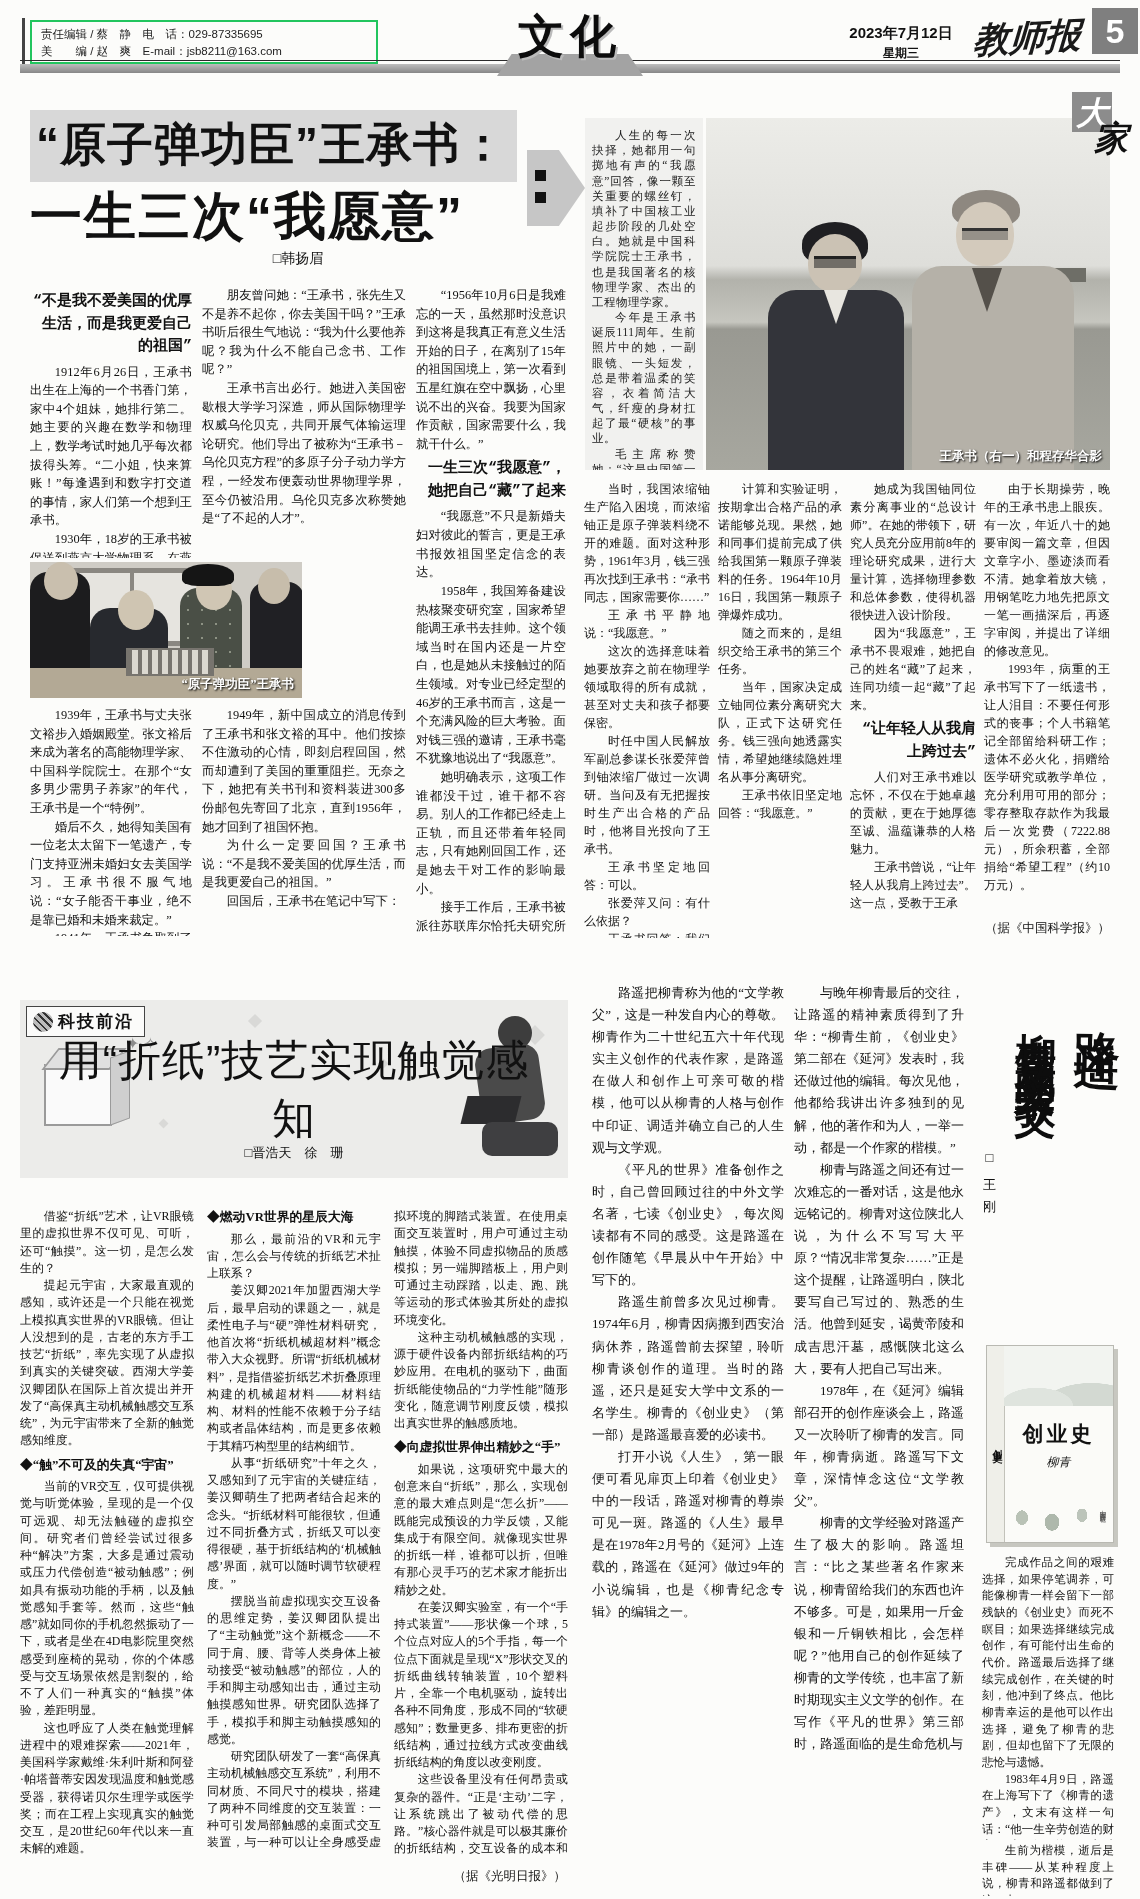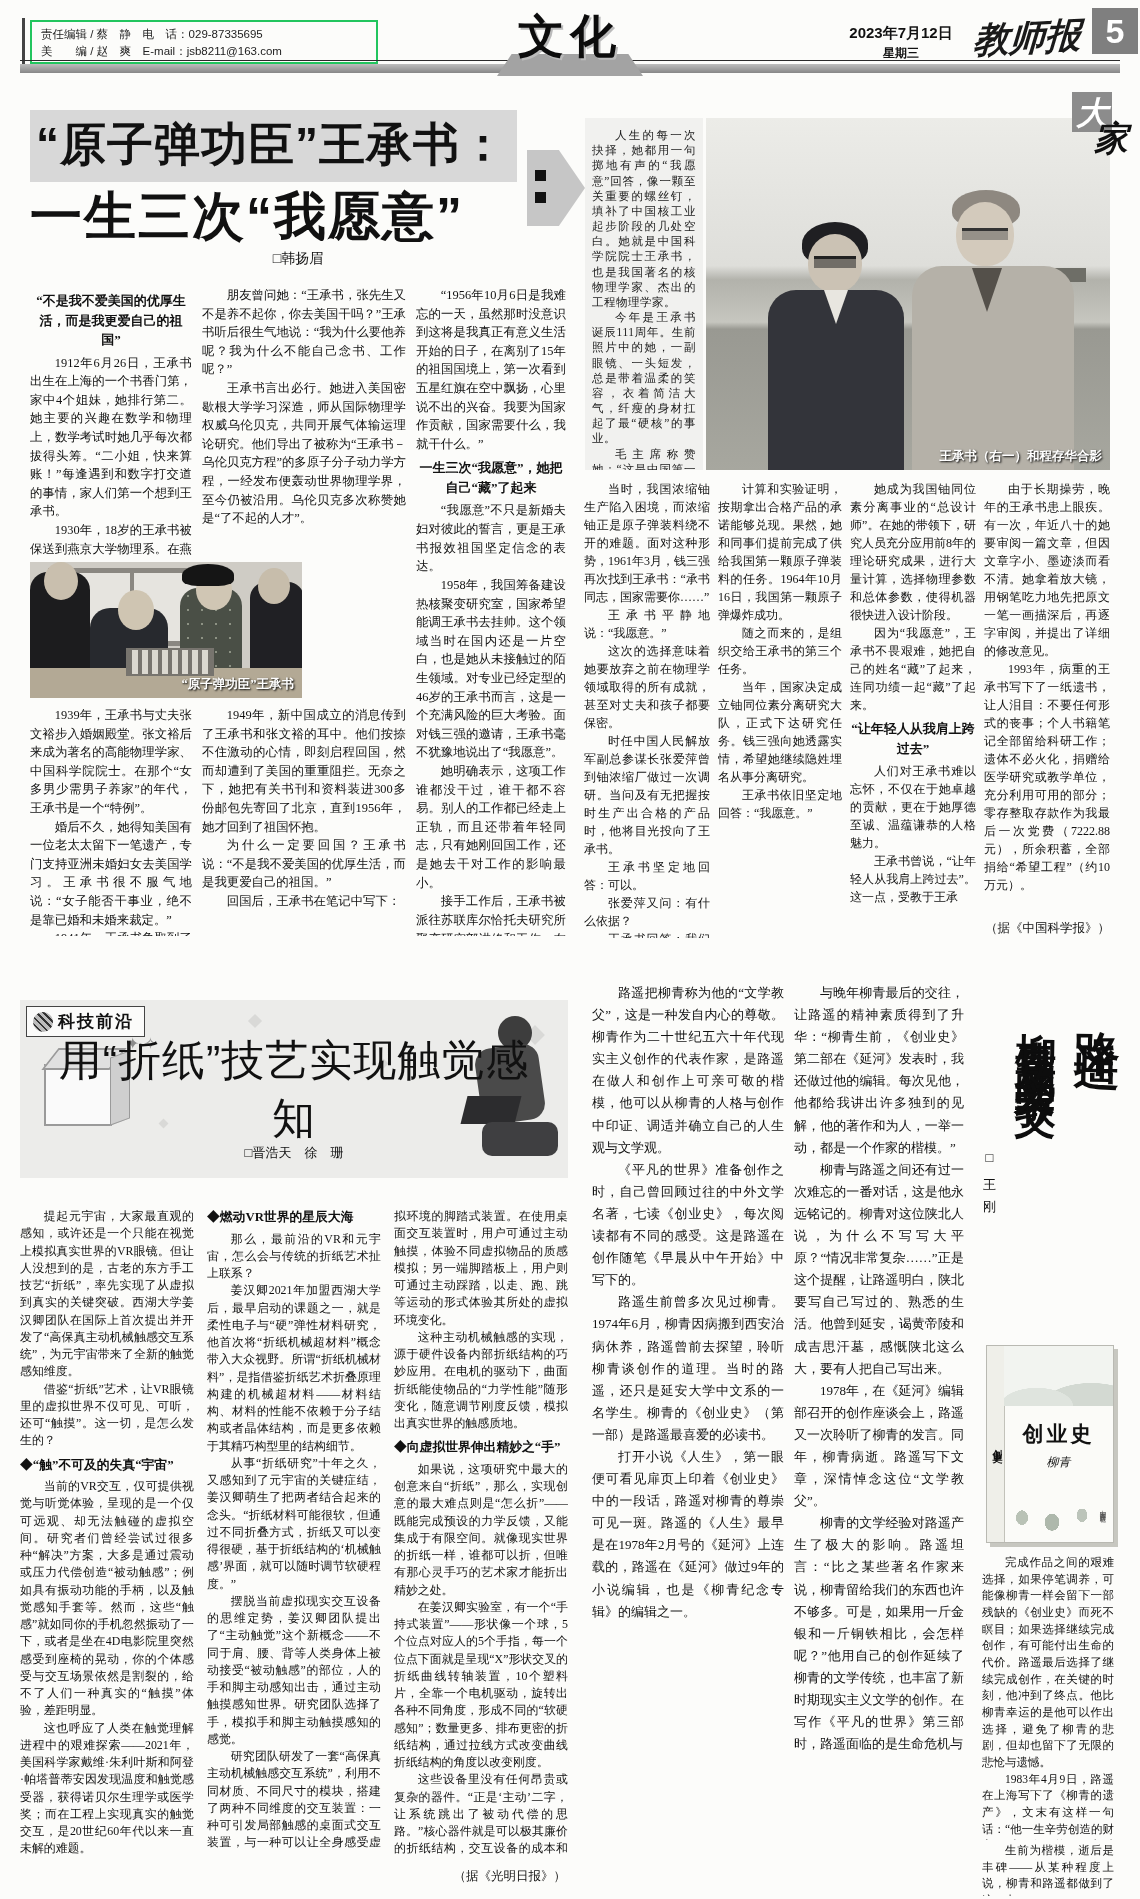--- a/index.html
+++ b/index.html
@@ -48,22 +48,22 @@
     letter-spacing:.5px;text-align:justify;overflow:hidden;color:#1c1c1c}
   .intro-box p{margin:0;text-indent:2em}
   .photo1{left:706px;top:118px;width:404px;height:352px;overflow:hidden;
     background:linear-gradient(#ecece8 0%,#dededa 42%,#b2b2ab 46%,#c6c6bf 58%,#999992 60%,#a7a79f 100%)}
   .photo-cap{position:absolute;right:8px;bottom:5px;color:#fff;font-size:12.5px;
     text-shadow:1px 1px 2px #000;font-weight:bold}
   .p1-head{position:absolute;border-radius:50% 50% 46% 46%}
   .photo2{left:30px;top:562px;width:272px;height:136px;background:#cfccc5;overflow:hidden}
   .col-text{font-size:12.4px;line-height:1.5;text-align:justify;overflow:hidden}
   .col-text p{margin:0;text-indent:2em}
-  .subhead{font-family:Liberation Serif, serif;font-weight:bold;
-    font-size:13px;margin:5px 0 4px;text-indent:0 !important;text-align:center}
+  .subhead{font-family:Liberation Mono, monospace;font-weight:bold;
+    font-size:15px;margin:5px 0 4px;text-indent:0 !important;text-align:right}
   .attr{font-size:12.5px;text-align:right;font-family:"DejaVu Serif",serif}
   
   .sci-panel{left:20px;top:1000px;width:548px;height:178px;background:#ececea;overflow:hidden}
   .sci-badge{left:26px;top:1006px;border:1px solid #444;background:#fbfbfa;padding:3px 10px 3px 6px;
     font-size:17px;font-weight:900;letter-spacing:2px;z-index:3;display:flex;align-items:center;gap:5px}
   .sci-badge .orb{width:20px;height:20px;border-radius:50%;background:
     repeating-linear-gradient(45deg,#333 0 2px,#bbb 2px 5px)}
   .sci-headline{left:40px;top:1032px;width:508px;text-align:center;font-size:43px;
     font-weight:400;letter-spacing:1px;z-index:2}
   .sci-byline{left:40px;top:1144px;width:508px;text-align:center;font-size:13px;z-index:2}
@@ -251,22 +251,22 @@
   <div class="abs" style="left:444px;top:96px;width:54px;height:28px;background:#2c2c2e;transform:skewX(-14deg)"></div>
   <div class="abs" style="left:462px;top:122px;width:76px;height:34px;background:#3f3f41;border-radius:10px"></div>
 </div>
 <div class="abs sci-badge sans">
   <span class="orb"></span>
   <span>科技前沿</span>
 </div>
 <div class="abs sci-headline sans">用“折纸”技艺实现触觉感知</div>
 <div class="abs sci-byline">□晋浩天　徐　珊</div>
 <div class="abs sci-body">
+    <p>借鉴“折纸”艺术，让VR眼镜里的虚拟世界不仅可见、可听，还可“触摸”。这一切，是怎么发生的？</p>
     <p>提起元宇宙，大家最直观的感知，或许还是一个只能在视觉上模拟真实世界的VR眼镜。但让人没想到的是，古老的东方手工技艺“折纸”，率先实现了从虚拟到真实的关键突破。西湖大学姜汉卿团队在国际上首次提出并开发了“高保真主动机械触感交互系统”，为元宇宙带来了全新的触觉感知维度。</p>
-    <p>借鉴“折纸”艺术，让VR眼镜里的虚拟世界不仅可见、可听，还可“触摸”。这一切，是怎么发生的？</p>
     <h4>◆“触”不可及的失真“宇宙”</h4>
     <p>当前的VR交互，仅可提供视觉与听觉体验，呈现的是一个仅可远观、却无法触碰的虚拟空间。研究者们曾经尝试过很多种“解决”方案，大多是通过震动或压力代偿创造“被动触感”；例如具有振动功能的手柄，以及触觉感知手套等。然而，这些“触感”就如同你的手机忽然振动了一下，或者是坐在4D电影院里突然感受到座椅的晃动，你的个体感受与交互场景依然是割裂的，给不了人们一种真实的“触摸”体验，差距明显。</p>
     <p>这也呼应了人类在触觉理解进程中的艰难探索——2021年，美国科学家戴维·朱利叶斯和阿登·帕塔普蒂安因发现温度和触觉感受器，获得诺贝尔生理学或医学奖；而在工程上实现真实的触觉交互，是20世纪60年代以来一直未解的难题。</p>
     <h4>◆燃动VR世界的星辰大海</h4>
     <p>那么，最前沿的VR和元宇宙，怎么会与传统的折纸艺术扯上联系？</p>
     <p>姜汉卿2021年加盟西湖大学后，最早启动的课题之一，就是柔性电子与“硬”弹性材料研究，他首次将“折纸机械超材料”概念带入大众视野。所谓“折纸机械材料”，是指借鉴折纸艺术折叠原理构建的机械超材料——材料结构、材料的性能不依赖于分子结构或者晶体结构，而是更多依赖于其精巧构型里的结构细节。</p>
     <p>从事“折纸研究”十年之久，又感知到了元宇宙的关键症结，姜汉卿萌生了把两者结合起来的念头。“折纸材料可能很软，但通过不同折叠方式，折纸又可以变得很硬，基于折纸结构的‘机械触感’界面，就可以随时调节软硬程度。”</p>
     <p>摆脱当前虚拟现实交互设备的思维定势，姜汉卿团队提出了“主动触觉”这个新概念——不同于肩、腰、背等人类身体上被动接受“被动触感”的部位，人的手和脚主动感知出击，通过主动触摸感知世界。研究团队选择了手，模拟手和脚主动触摸感知的感觉。</p>
     <p>研究团队研发了一套“高保真主动机械触感交互系统”，利用不同材质、不同尺寸的模块，搭建了两种不同维度的交互装置：一种可引发局部触感的桌面式交互装置，与一种可以让全身感受虚拟环境的脚踏式装置。在使用桌面交互装置时，用户可通过主动触摸，体验不同虚拟物品的质感模拟；另一端脚踏板上，用户则可通过主动踩踏，以走、跑、跳等运动的形式体验其所处的虚拟环境变化。</p>
     <p>这种主动机械触感的实现，源于硬件设备内部折纸结构的巧妙应用。在电机的驱动下，曲面折纸能使物品的“力学性能”随形变化，随意调节刚度反馈，模拟出真实世界的触感质地。</p>

